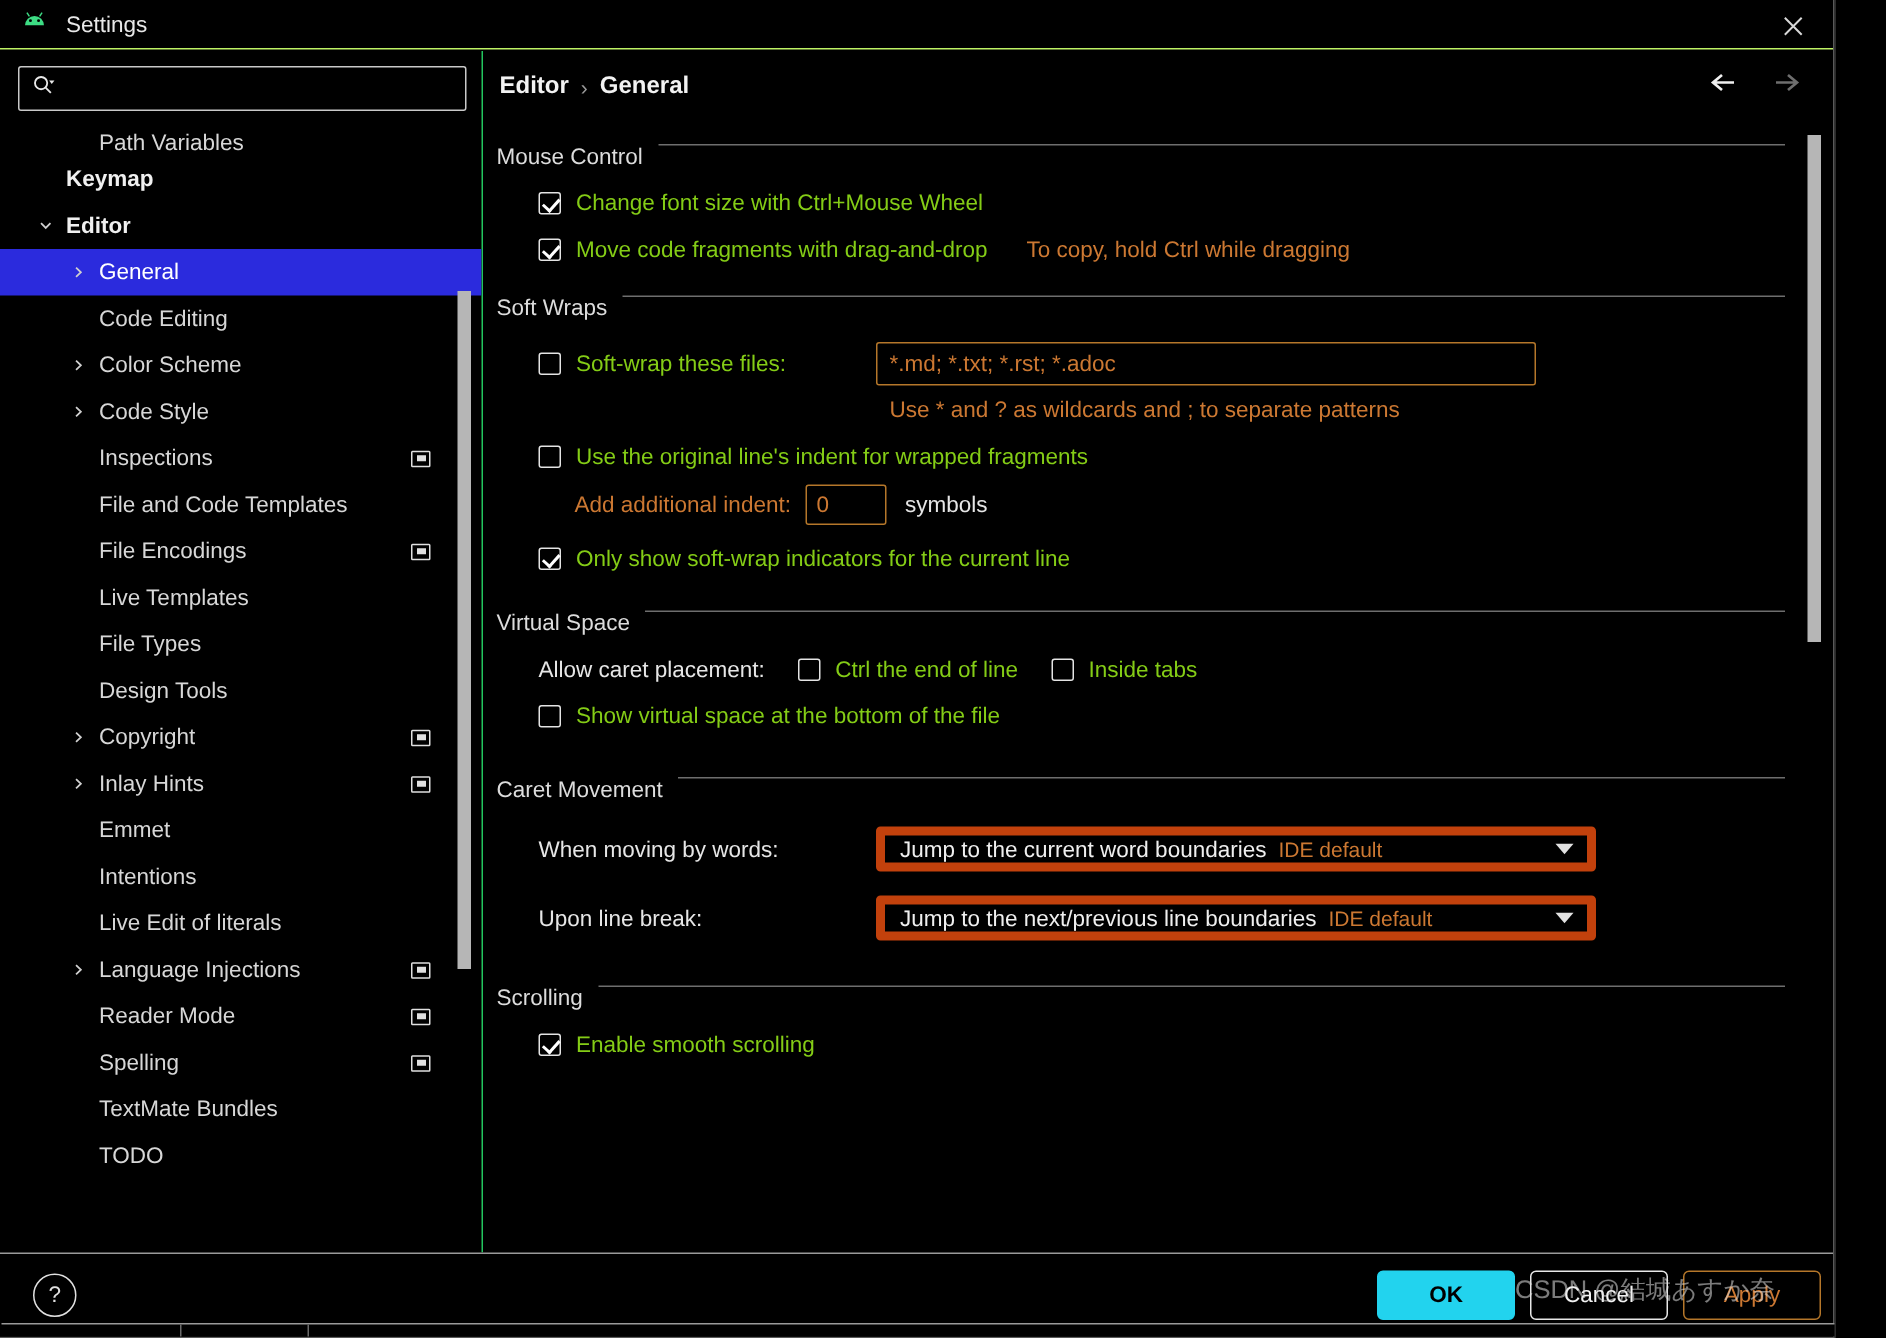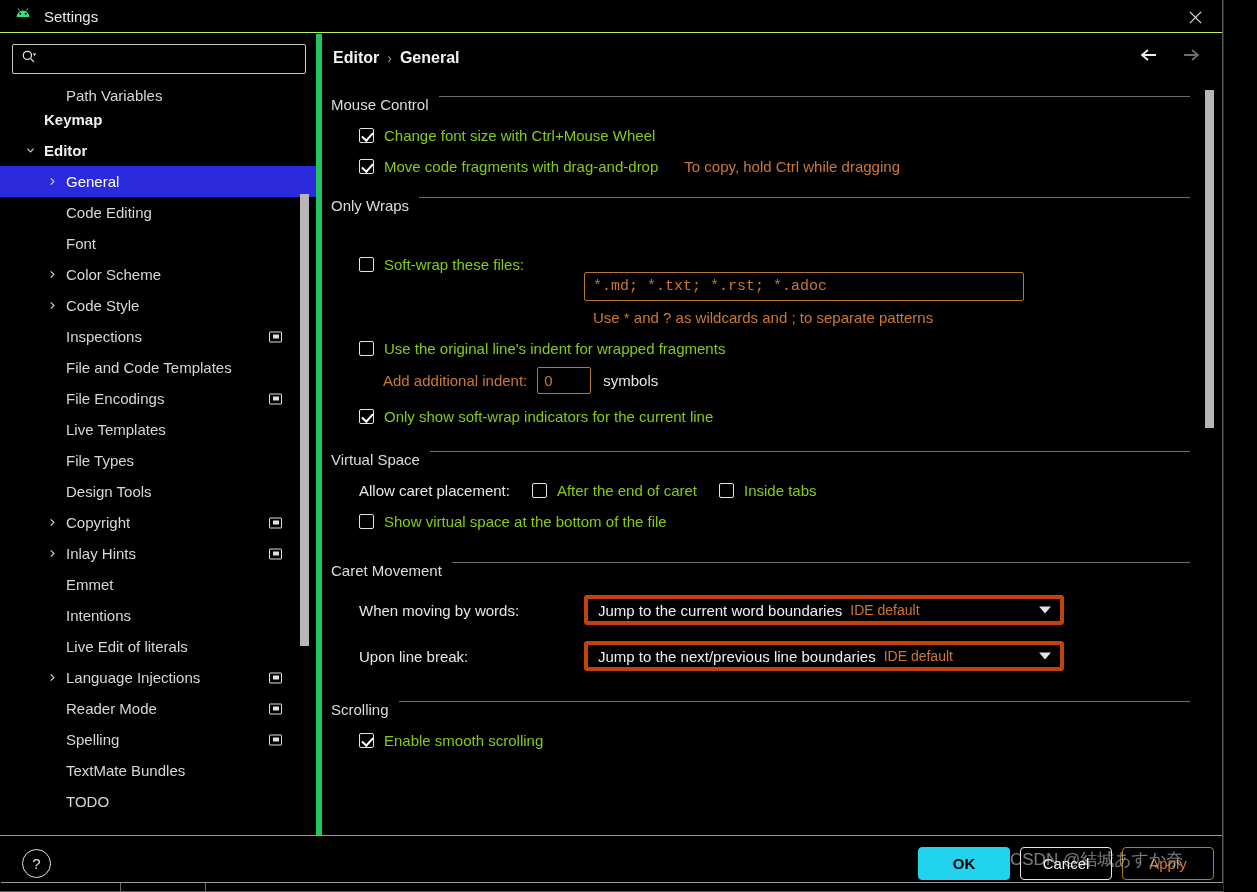--- a/index.html
+++ b/index.html
@@ -35,21 +35,21 @@
     display:flex; align-items:center; justify-content:center; cursor:default;
   }
   .close-btn svg { width:15px; height:15px; }
 
   
   .body-split { position:absolute; left:0; top:34px; right:0; bottom:56px; }
 
   
   .sidebar {
     position:absolute; left:0; top:0; width:322px; height:100%;
-    background:#000; border-right:6px solid #22c55e; overflow:hidden;
+    background:#000; border-right:1px solid #22c55e; overflow:hidden;
   }
   .search-wrap { padding:10px 10px 0 12px; }
   .search-box {
     height:30px; border:1px solid #c9c9c9; background:#000;
     display:flex; align-items:center; padding:0 8px; border-radius:2px;
   }
   .search-box svg { width:16px; height:16px; flex:none; }
   .search-input {
     flex:1; border:none; outline:none; background:transparent;
     color:#e0e0e0; font-size:14px; font-family:"Liberation Sans", sans-serif;
@@ -108,34 +108,33 @@
     content:""; position:absolute; left:3.5px; top:0.5px; width:5px; height:9px;
     border:solid #ffffff; border-width:0 2px 2px 0; transform:rotate(42deg);
   }
   .cb-label { color:#84cc16; font-size:15px; margin-left:10px; white-space:nowrap; }
   .hint { color:#cc7832; font-size:15px; margin-left:26px; white-space:nowrap; }
   .hint-sub { color:#cc7832; font-size:15px; white-space:nowrap; }
 
   .txtfield {
     border:1px solid #b5772a; background:#000; color:#cc7832;
     font-size:15px; padding:5px 8px; outline:none; border-radius:2px;
-    font-family:Liberation Mono, monospace;
-    margin-top:44px;
+    font-family:Liberation Sans, sans-serif;
   }
   .txtfield.wide { width:440px; }
   .numfield {
     width:54px; border:1px solid #b5772a; background:#000; color:#cc7832;
     font-size:15px; padding:4px 6px; outline:none; border-radius:2px;
     font-family:"Liberation Sans", sans-serif;
   }
   .plain-label { color:#e6e6e6; font-size:15px; white-space:nowrap; }
   .orange-label { color:#cc7832; font-size:15px; white-space:nowrap; }
 
   .combo {
-    position:relative; width:480px; height:30px; border:4px solid #c2410c;
+    position:relative; width:480px; height:30px; border:6px solid #c2410c;
     background:#000; border-radius:3px; display:flex; align-items:center;
     padding:0 28px 0 10px; cursor:default;
   }
   .combo .ctext { color:#efefef; font-size:15px; white-space:nowrap; }
   .combo .cdefault { color:#cc7832; font-size:14px; margin-left:8px; white-space:nowrap; }
   .combo .carrow {
     position:absolute; right:9px; top:50%; transform:translateY(-50%);
     width:0; height:0; border-left:6px solid transparent;
     border-right:6px solid transparent; border-top:7px solid #e2e2e2;
   }
@@ -255,25 +254,20 @@
               </span>
               <span class="tree-label" style="margin-left: 6px;">General</span>
             </div>
             <div class="tree-item">
               <span style="display: inline-block; flex: 0 0 auto; width: 44px;"></span>
               <span class="tw-arrow"></span>
               <span class="tree-label" style="margin-left: 6px;">Code Editing</span>
             </div>
             <div class="tree-item">
               <span style="display: inline-block; flex: 0 0 auto; width: 44px;"></span>
-              <span class="tw-arrow"></span>
-              <span class="tree-label" style="margin-left: 6px;">Font</span>
-            </div>
-            <div class="tree-item">
-              <span style="display: inline-block; flex: 0 0 auto; width: 44px;"></span>
               <span class="tw-arrow">
                 <svg viewBox="0 0 10 10">
                   <path d="M3 1.5 L6.6 5 L3 8.5" stroke="#cfcfcf" stroke-width="1.3" fill="none"></path>
                 </svg>
               </span>
               <span class="tree-label" style="margin-left: 6px;">Color Scheme</span>
             </div>
             <div class="tree-item">
               <span style="display: inline-block; flex: 0 0 auto; width: 44px;"></span>
               <span class="tw-arrow">
@@ -433,21 +427,21 @@
             </div>
             <div class="row indent">
               <span class="cb checked"></span>
               <span class="cb-label">Move code fragments with drag-and-drop</span>
               <span class="hint">To copy, hold Ctrl while dragging</span>
             </div>
           </div>
 
           <div class="group" style="margin-top:22px;">
             <div class="group-head">
-              <span class="group-title">Only Wraps</span>
+              <span class="group-title">Soft Wraps</span>
               <span class="group-rule"></span>
             </div>
             <div class="row indent">
               <span class="cb"></span>
               <span class="cb-label" style="width:200px;">Soft-wrap these files:</span>
               <input class="txtfield wide" type="text" value="*.md; *.txt; *.rst; *.adoc" style="">
             </div>
             <div class="row" style="padding-left:262px; margin-top:8px;">
               <span class="hint-sub">Use * and ? as wildcards and ; to separate patterns</span>
             </div>
@@ -467,21 +461,21 @@
           </div>
 
           <div class="group" style="margin-top:26px;">
             <div class="group-head">
               <span class="group-title">Virtual Space</span>
               <span class="group-rule"></span>
             </div>
             <div class="row indent">
               <span class="plain-label">Allow caret placement:</span>
               <span class="cb" style="margin-left:22px;"></span>
-              <span class="cb-label">After the end of caret</span>
+              <span class="cb-label">Ctrl the end of line</span>
               <span class="cb" style="margin-left:22px;"></span>
               <span class="cb-label">Inside tabs</span>
             </div>
             <div class="row indent">
               <span class="cb"></span>
               <span class="cb-label">Show virtual space at the bottom of the file</span>
             </div>
           </div>
 
           <div class="group" style="margin-top:32px;">

